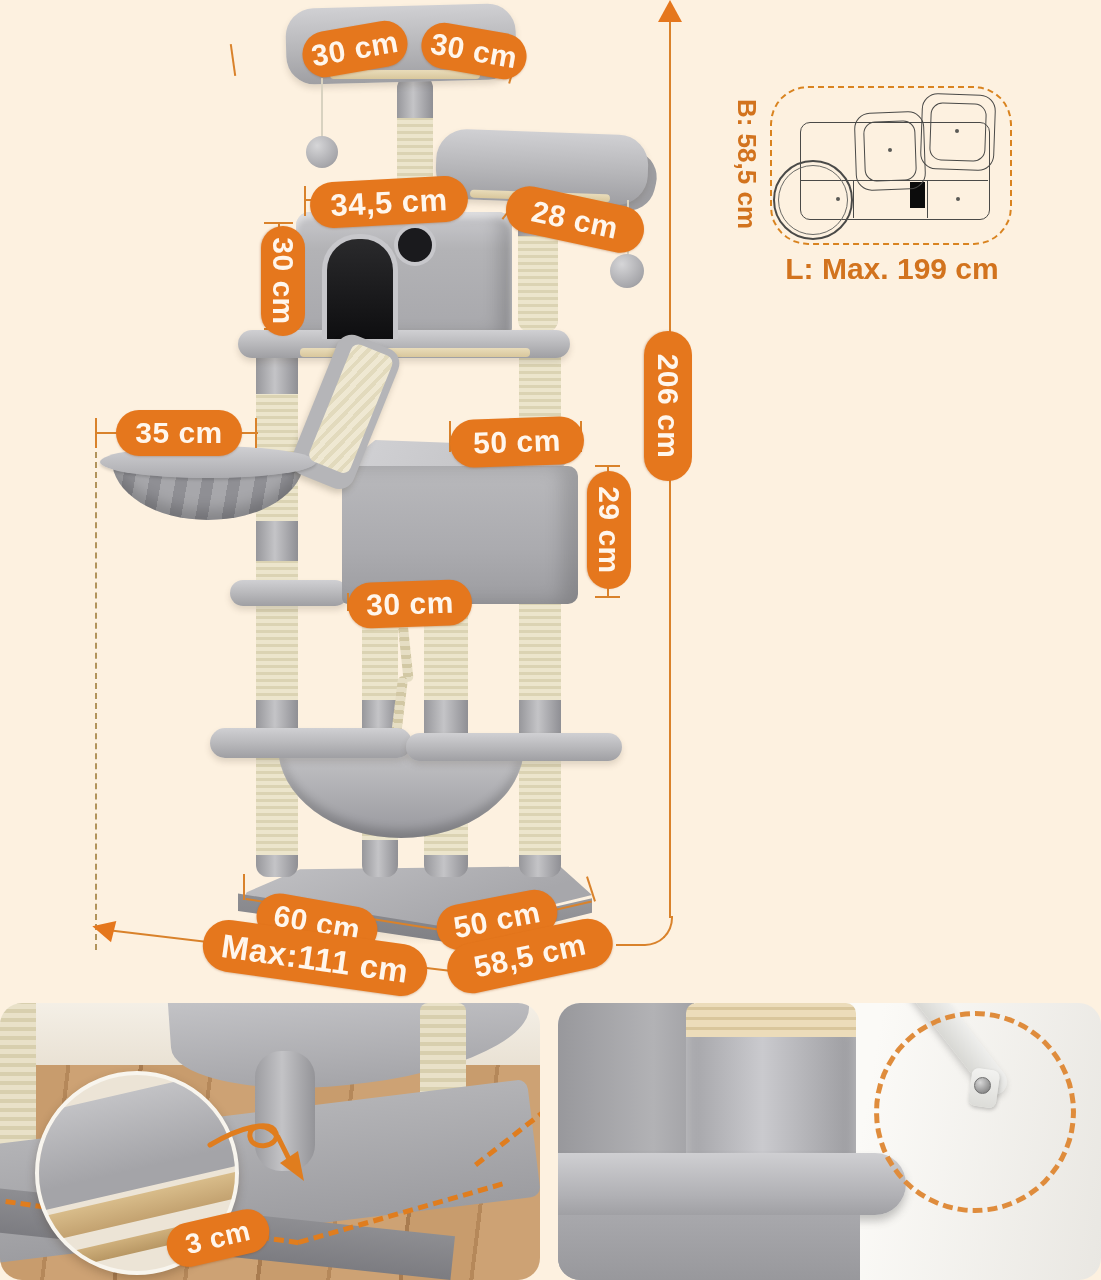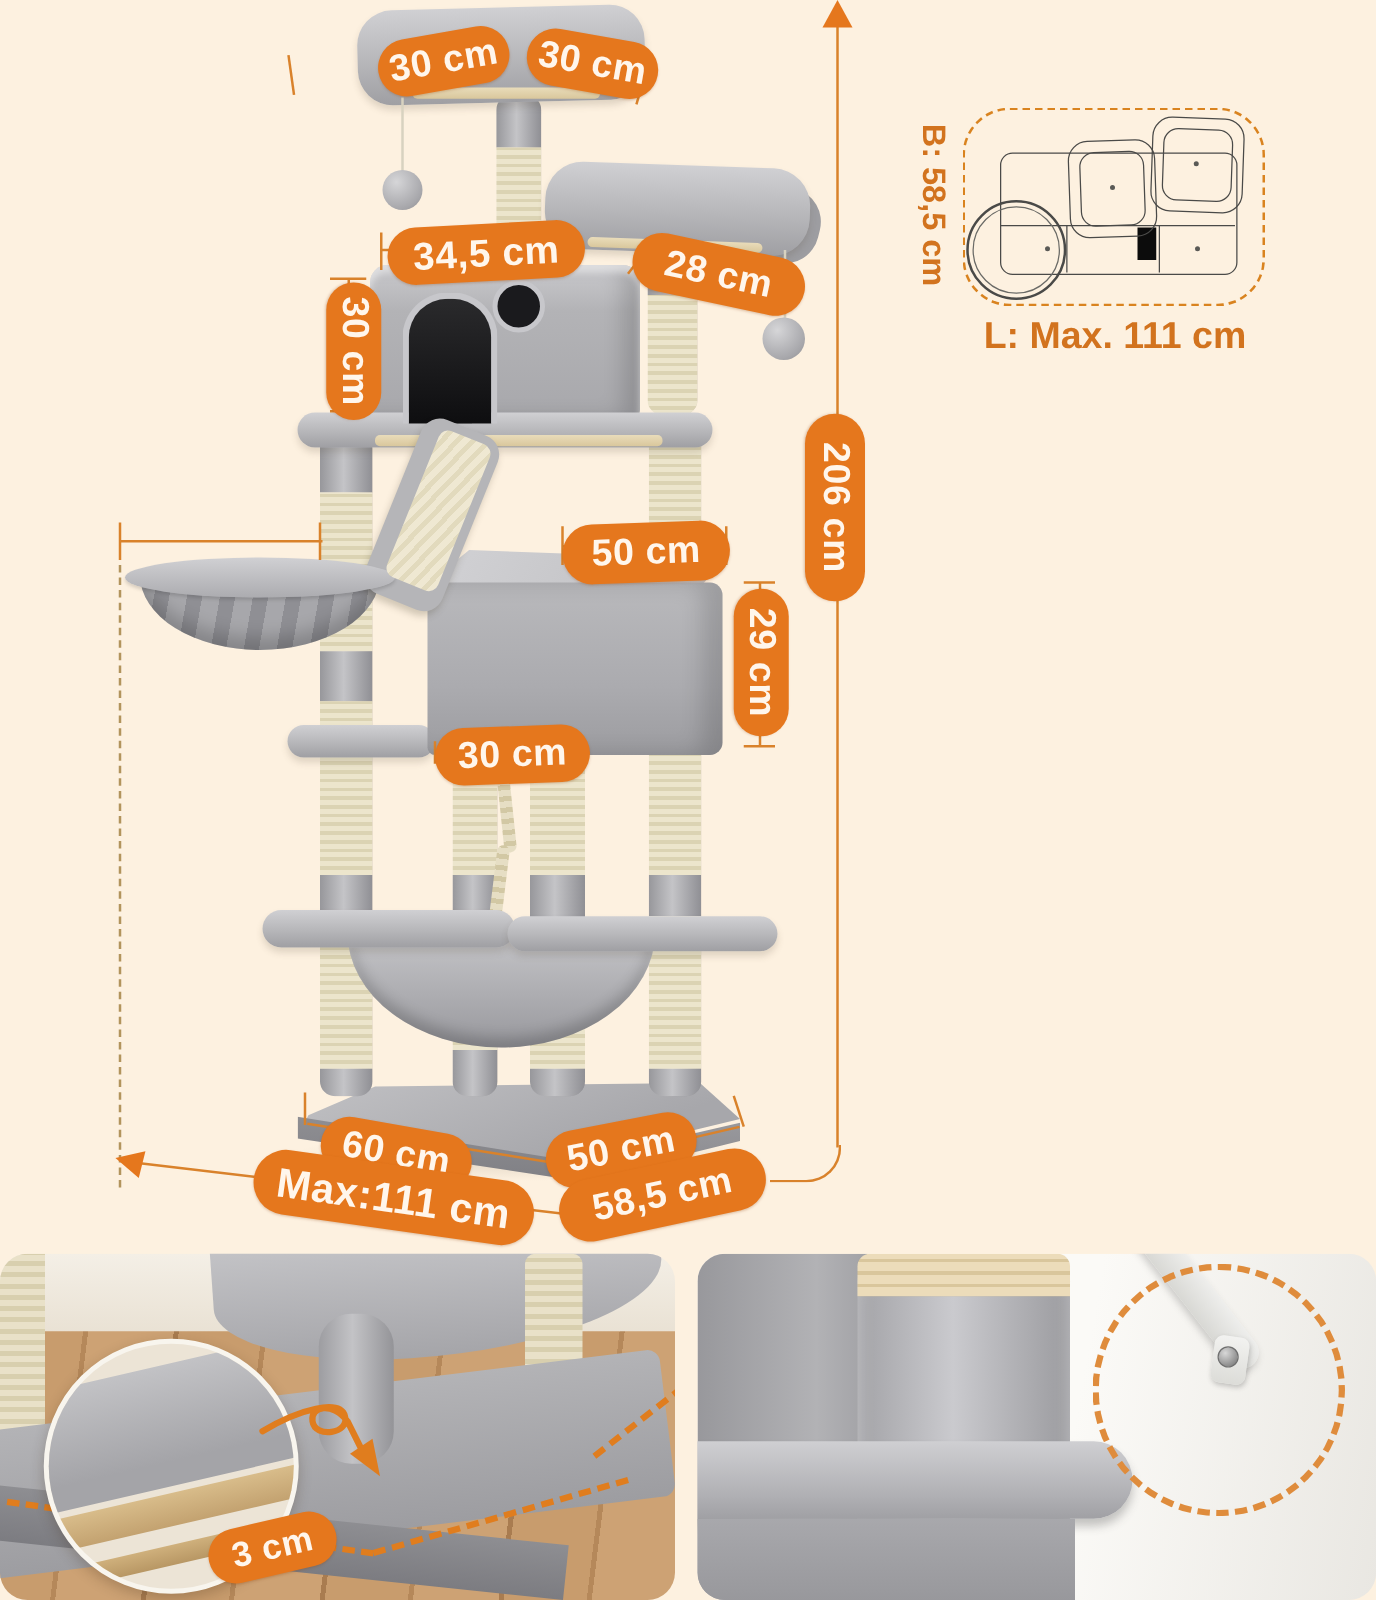--- a/index.html
+++ b/index.html
@@ -193,20 +193,21 @@
   <div class="oline" style="left:246px;top:898px;width:212px;height:2px;transform:rotate(9deg);transform-origin:0 0;"></div>
   <div class="oline" style="left:455px;top:932px;width:140px;height:2px;transform:rotate(-13deg);transform-origin:0 0;"></div>
   <div class="oline" style="left:243px;top:874px;width:2px;height:26px;"></div>
   <div class="oline" style="left:590px;top:876px;width:2px;height:26px;transform:rotate(-18deg);"></div>
 
   <div class="pill" style="left:302px;top:26px;width:106px;height:46px;transform:rotate(-10deg);">30 cm</div>
   <div class="pill" style="left:421px;top:28px;width:106px;height:46px;transform:rotate(10deg);">30 cm</div>
   <div class="pill" style="left:310px;top:179px;width:158px;height:46px;font-size:31px;transform:rotate(-3deg);">34,5 cm</div>
   <div class="pill" style="left:505px;top:196px;width:140px;height:47px;transform:rotate(12deg);">28 cm</div>
   <div class="pill" style="left:228px;top:259px;width:110px;height:44px;transform:rotate(90deg);">30 cm</div>
+  <div class="pill" style="left:116px;top:410px;width:126px;height:46px;">35 cm</div>
   <div class="pill" style="left:450px;top:418px;width:134px;height:48px;transform:rotate(-2deg);">50 cm</div>
   <div class="pill" style="left:550px;top:508px;width:118px;height:44px;transform:rotate(90deg);">29 cm</div>
   <div class="pill" style="left:348px;top:581px;width:124px;height:46px;transform:rotate(-2deg);">30 cm</div>
   <div class="pill" style="left:593px;top:382px;width:150px;height:48px;transform:rotate(90deg);">206 cm</div>
   <div class="pill" style="left:256px;top:900px;width:122px;height:46px;transform:rotate(10deg);">60 cm</div>
   <div class="pill" style="left:436px;top:897px;width:122px;height:46px;transform:rotate(-11deg);">50 cm</div>
   <div class="pill" style="left:202px;top:932px;width:226px;height:52px;font-size:33px;transform:rotate(8deg);">Max:111 cm</div>
   <div class="pill" style="left:446px;top:931px;width:168px;height:50px;transform:rotate(-12deg);">58,5 cm</div>
 
   <div>
@@ -217,21 +218,21 @@
     <div class="fp-line" style="left:800px;top:180px;width:188px;height:0;border-width:1.5px 0 0 0;"></div>
     <div class="abs" style="left:910px;top:182px;width:15px;height:26px;background:#0c0c0c;"></div>
     <div class="fp-circle" style="left:773px;top:160px;width:76px;height:76px;"></div>
     <div class="fp-line fp-sq" style="left:855px;top:112px;width:68px;height:76px;border-radius:16px;transform:rotate(-2deg);"></div>
     <div class="fp-line fp-sq" style="left:921px;top:94px;width:72px;height:74px;border-radius:16px;transform:rotate(2deg);"></div>
     <div class="fp-dot" style="left:888px;top:148px;"></div>
     <div class="fp-dot" style="left:955px;top:129px;"></div>
     <div class="fp-dot" style="left:836px;top:197px;"></div>
     <div class="fp-dot" style="left:956px;top:197px;"></div>
     <div class="fp-label" style="left:673px;top:150px;width:150px;height:28px;font-size:26px;text-align:center;transform:rotate(90deg);">B: 58,5 cm</div>
-    <div class="fp-label" style="left:785px;top:252px;width:214px;font-size:30px;text-align:center;">L: Max. 111 cm</div>
+    <div class="fp-label" style="left:785px;top:252px;width:214px;font-size:30px;text-align:center;">L: Max. 199 cm</div>
   </div>
 
   <div class="photo" style="left:0;width:540px;">
 
     <div class="abs" style="left:0;top:0;width:540px;height:70px;background:linear-gradient(180deg,#f4efe6,#e8e0d2);"></div>
     <div class="abs" style="left:0;top:62px;width:540px;height:215px;
          background:repeating-linear-gradient(97deg,#c89c6d 0 66px,#b5885a 66px 70px,#cda274 70px 138px,#a97c50 138px 142px);"></div>
 
     <div class="abs" style="left:170px;top:-34px;width:360px;height:116px;border-radius:0 0 60% 45%;
          background:linear-gradient(180deg,#c9c9cc,#a5a5a9);transform:rotate(-4deg);"></div>

